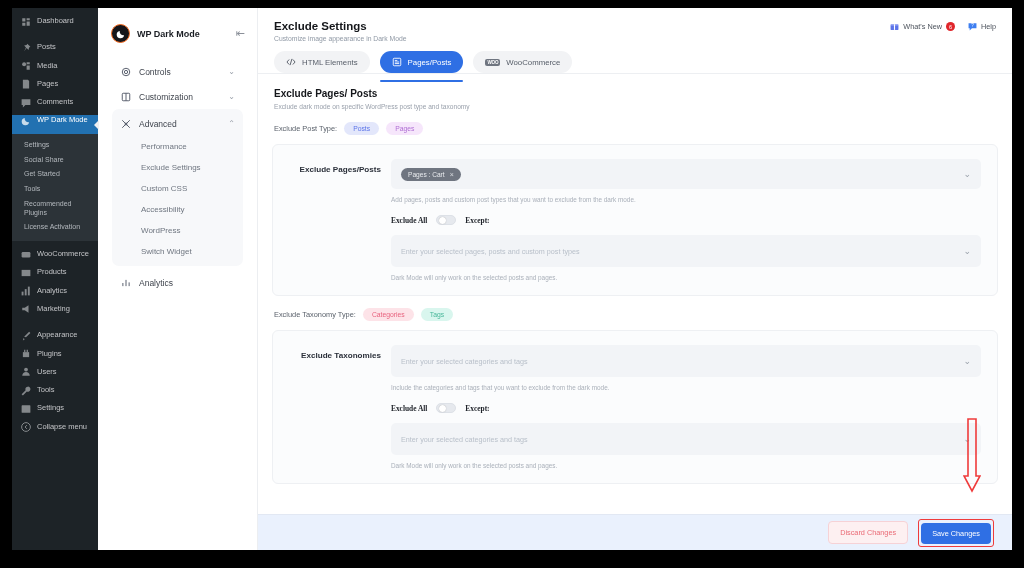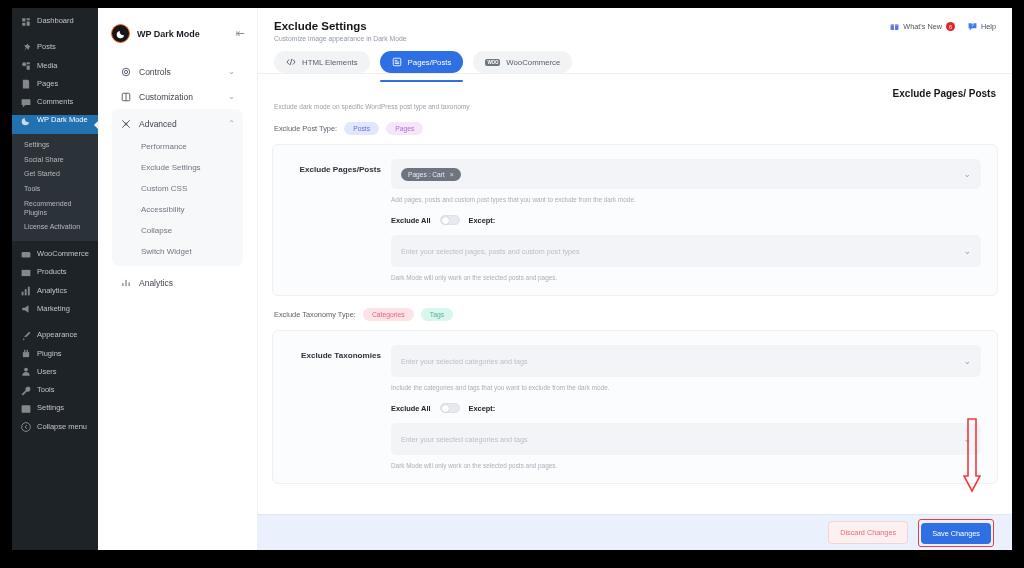--- a/index.html
+++ b/index.html
@@ -124,21 +124,21 @@
     content: ""; position: absolute; left: 0; right: 0; bottom: -9px;
     height: 2px; background: #2f6fe4; border-radius: 2px;
   }
   .woo-ic {
     background: #6f7580; color: #fff; font-size: 4.6px; font-weight: bold;
     border-radius: 2px; padding: 1px 2px; letter-spacing: -.2px;
   }
 
   .scroll { flex: 1; overflow: hidden; background: #fff; }
   .sec-head { padding: 14px 16px 0 16px; }
-  .sec-title { font-size: 10px; font-weight: bold; color: #14161a; text-align: right; }
+  .sec-title { font-size: 10px; font-weight: bold; color: #14161a; }
   .sec-sub { font-size: 6.6px; color: #9aa1ac; margin-top: 4px; }
 
   .typerow {
     display: flex; align-items: center; gap: 7px;
     padding: 12px 16px 9px 16px; font-size: 7.4px; color: #5a616b;
   }
   .chip { border-radius: 10px; padding: 3px 9px; font-size: 6.8px; }
   .chip.posts { background: #e3e7fb; color: #5b73e8; }
   .chip.pages { background: #f6e6fb; color: #b06fd4; }
   .chip.cats  { background: #fde3e8; color: #e8637f; }
@@ -166,21 +166,21 @@
   .select .ph { font-size: 7.2px; color: #b9c0ca; }
   .select .chev2 { margin-left: auto; color: #9aa1ab; font-size: 9px; line-height: 1; }
   .token {
     background: #6f7580; color: #e9ebee;
     border-radius: 10px; padding: 3px 7px;
     font-size: 6.6px; display: inline-flex; align-items: center; gap: 5px;
   }
   .token .x { font-size: 7px; opacity: .85; }
   .hint { font-size: 6.4px; color: #aab0ba; margin-top: 7px; }
 
-  .togrow { display: flex; align-items: center; gap: 9px; margin-top: 12px; }
+  .togrow { display: flex; align-items: center; gap: 9px; margin-top: 12px; font-family: Liberation Serif, serif; }
   .togrow .tlabel { font-size: 7.4px; font-weight: bold; color: #20242b; }
   .switch {
     width: 20px; height: 10px; border-radius: 6px;
     background: #e6e9ee; border: 1px solid #dde1e7;
     position: relative;
   }
   .switch .knob {
     position: absolute; left: 1.5px; top: 1px;
     width: 7px; height: 7px; border-radius: 50%;
     background: #fff; box-shadow: 0 0 1px rgba(0,0,0,.35);
@@ -411,21 +411,21 @@
                   <circle cx="8" cy="8" r="1.6"></circle>
                 </svg>
               </span>
           <span class="lbl">Advanced</span>
           <span class="chev">⌃</span>
         </div>
         <div class="subitem">Performance</div>
         <div class="subitem">Exclude Settings</div>
         <div class="subitem">Custom CSS</div>
         <div class="subitem">Accessibility</div>
-        <div class="subitem">Collapse</div>
+        <div class="subitem">WordPress</div>
         <div class="subitem">Switch Widget</div>
       </div>
 
       <div class="navrow" style="margin-top:4px;">
         <span class="nic">
               <svg viewBox="0 0 16 16">
                 <path d="M3 13V8M8 13V3M13 13v-6"></path>
               </svg>
             </span>
         <span class="lbl">Analytics</span>

